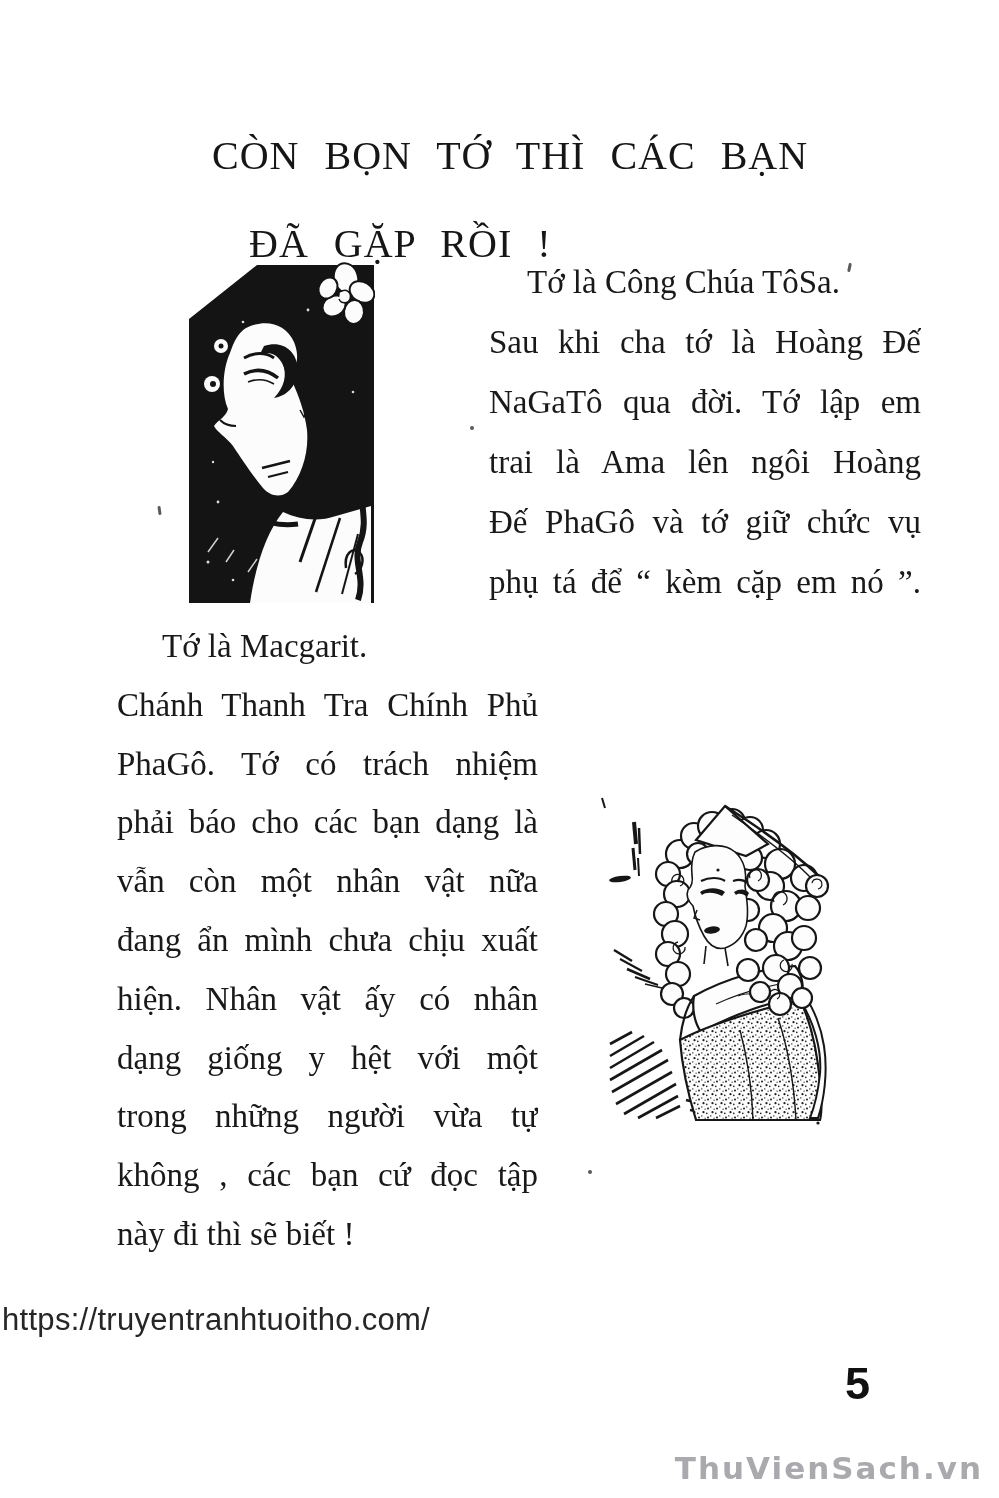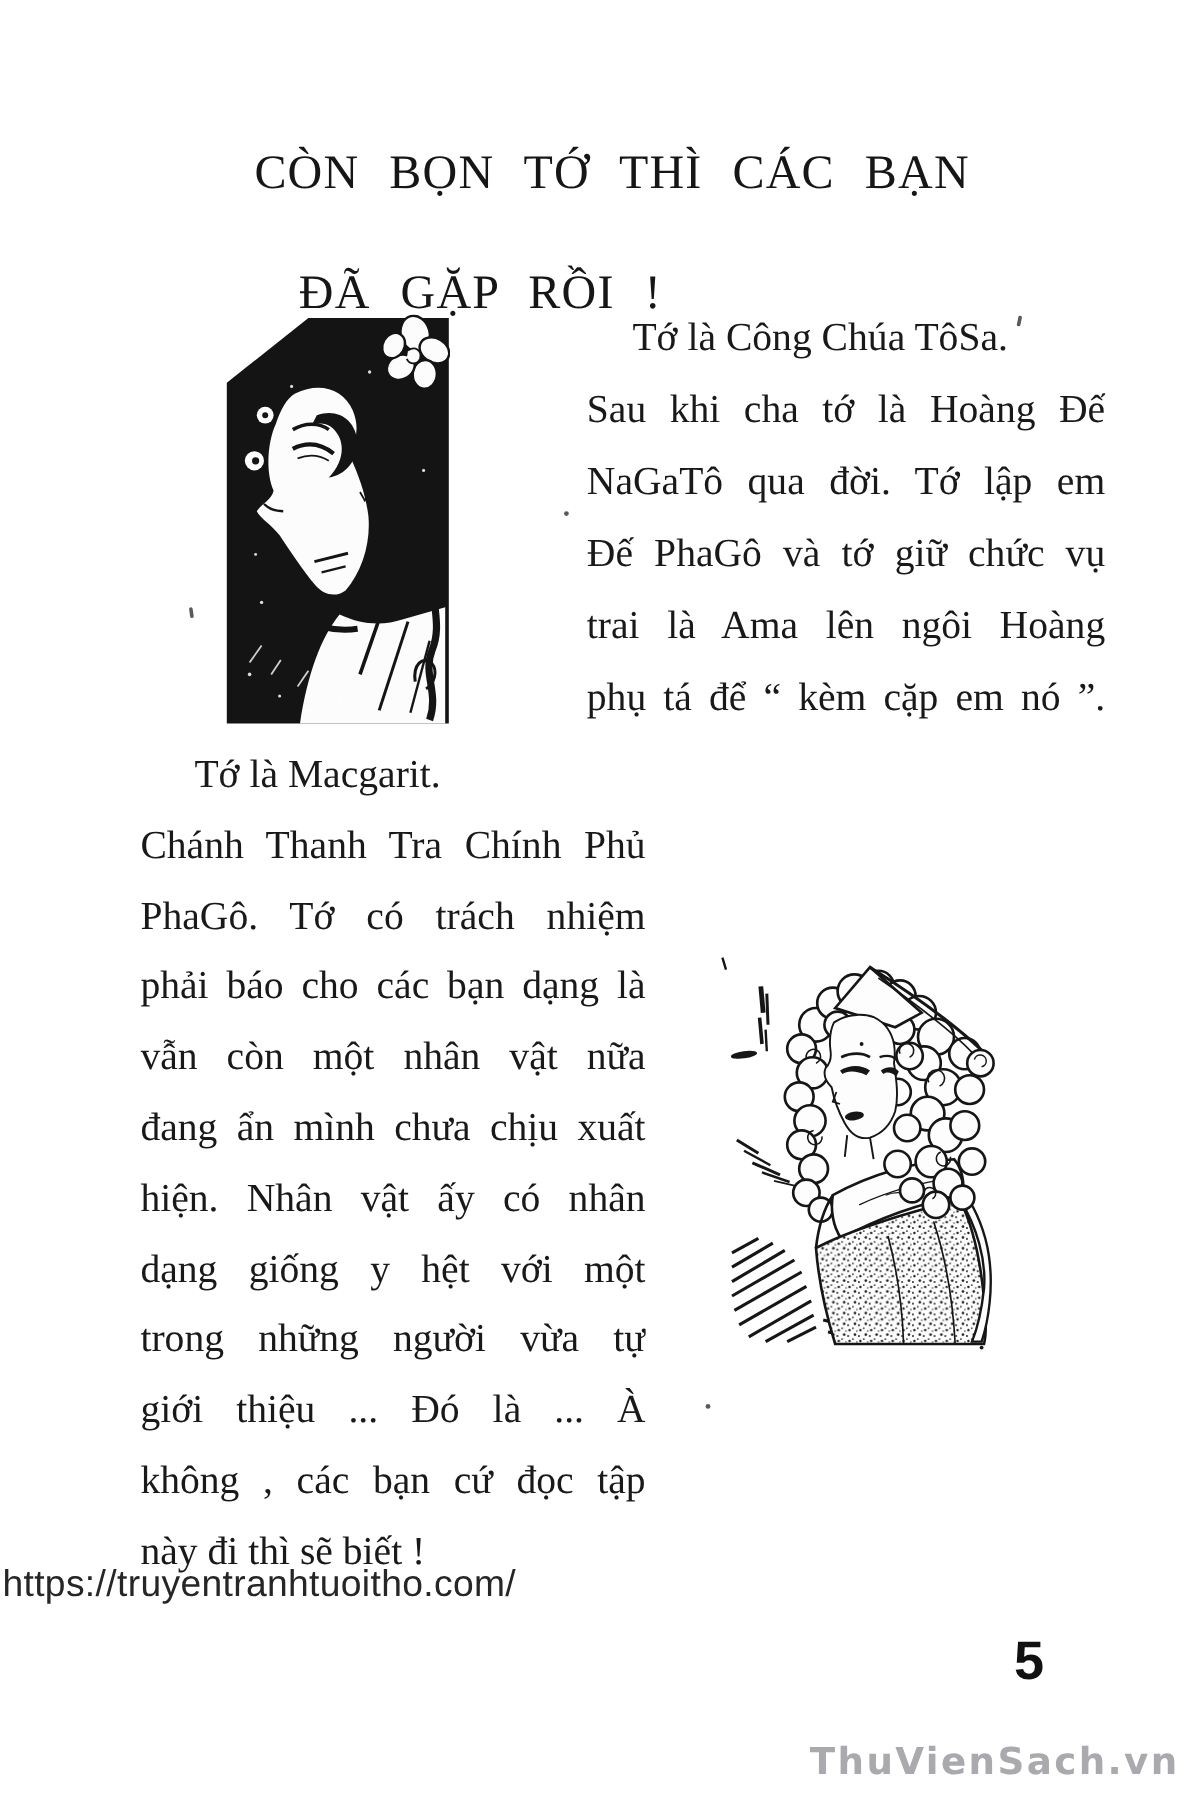--- a/index.html
+++ b/index.html
@@ -40,21 +40,21 @@
   }
   
   .speck{position:absolute;background:#5a5a5a;}
   .speck.bar{width:3px;height:9px;border-radius:2px;}
   .speck.dot{width:4px;height:4px;border-radius:50%;}
   figure{margin:0;padding:0;}
 </style>
 </head>
 <body>
 
-<div class="abs title-line" style="left:212px;top:120px;text-align:center;">CÒN  BỌN  TỚ  THÌ  CÁC  BẠN</div>
+<div class="abs title-line" style="left:212px;top:132px;text-align:center;">CÒN  BỌN  TỚ  THÌ  CÁC  BẠN</div>
 <div class="abs title-line" style="left:249px;top:208px;margin-top:12px;">ĐÃ  GẶP  RỒI !</div>
 
 <figure class="abs" style="left:188px;top:262px;width:187px;height:343px;">
   <svg width="187" height="343" viewBox="0 0 187 343">
     <polygon points="1,57 69,3 186,3 186,341 1,341" fill="#141414"></polygon>
 
     <path d="M 62,341 C 68,300 80,268 95,250 C 112,258 130,260 148,254 L 183,244 L 183,341 Z" fill="#fcfcfc"></path>
     <path d="M 112,300 L 130,248" stroke="#141414" stroke-width="3" fill="none"></path>
     <path d="M 128,330 L 152,256" stroke="#141414" stroke-width="2.5" fill="none"></path>
     <path d="M 154,332 L 170,272" stroke="#141414" stroke-width="2" fill="none"></path>
@@ -108,36 +108,35 @@
         <path d="M 38,300 l 8,-12"></path>
         <path d="M 60,310 l 9,-13"></path>
     </g>
   </svg>
 </figure>
 
 <div class="abs col col-right" style="left:445px;top:252px;width:432px;">
   <span class="bline indent-r">Tớ là Công Chúa TôSa.</span>
   <span class="bline jl">Sau khi cha tớ là Hoàng Đế</span>
   <span class="bline jl">NaGaTô qua đời. Tớ lập em</span>
+  <span class="bline jl">trai là Ama lên ngôi Hoàng</span>
   <span class="bline jl">Đế PhaGô và tớ giữ chức vụ</span>
-  <span class="bline jl">trai là Ama lên ngôi Hoàng</span>
   <span class="bline jl">phụ tá để “ kèm cặp em nó ”.</span>
 </div>
 
 <div class="abs col col-left" style="left:117px;top:617px;width:421px;">
   <span class="bline indent-l">Tớ là Macgarit.</span>
   <span class="bline jl">Chánh Thanh Tra Chính Phủ</span>
   <span class="bline jl">PhaGô. Tớ có trách nhiệm</span>
   <span class="bline jl">phải báo cho các bạn dạng là</span>
   <span class="bline jl">vẫn còn một nhân vật nữa</span>
   <span class="bline jl">đang ẩn mình chưa chịu xuất</span>
   <span class="bline jl">hiện. Nhân vật ấy có nhân</span>
   <span class="bline jl">dạng giống y hệt với một</span>
   <span class="bline jl">trong những người vừa tự</span>
-  <span class="bline jl">giới thiệu ... Đó là ... À</span>
   <span class="bline jl">không , các bạn cứ đọc tập</span>
   <span class="bline">này đi thì sẽ biết !</span>
 </div>
 
 <figure class="abs" style="left:598px;top:782px;width:390px;height:345px;">
   <svg width="390" height="345" viewBox="0 0 390 345">
     <defs>
       <pattern id="stip" width="9" height="9" patternUnits="userSpaceOnUse">
         <rect width="9" height="9" fill="#fdfdfd"></rect>
         <circle cx="2" cy="2.5" r="1" fill="#1c1c1c"></circle>

